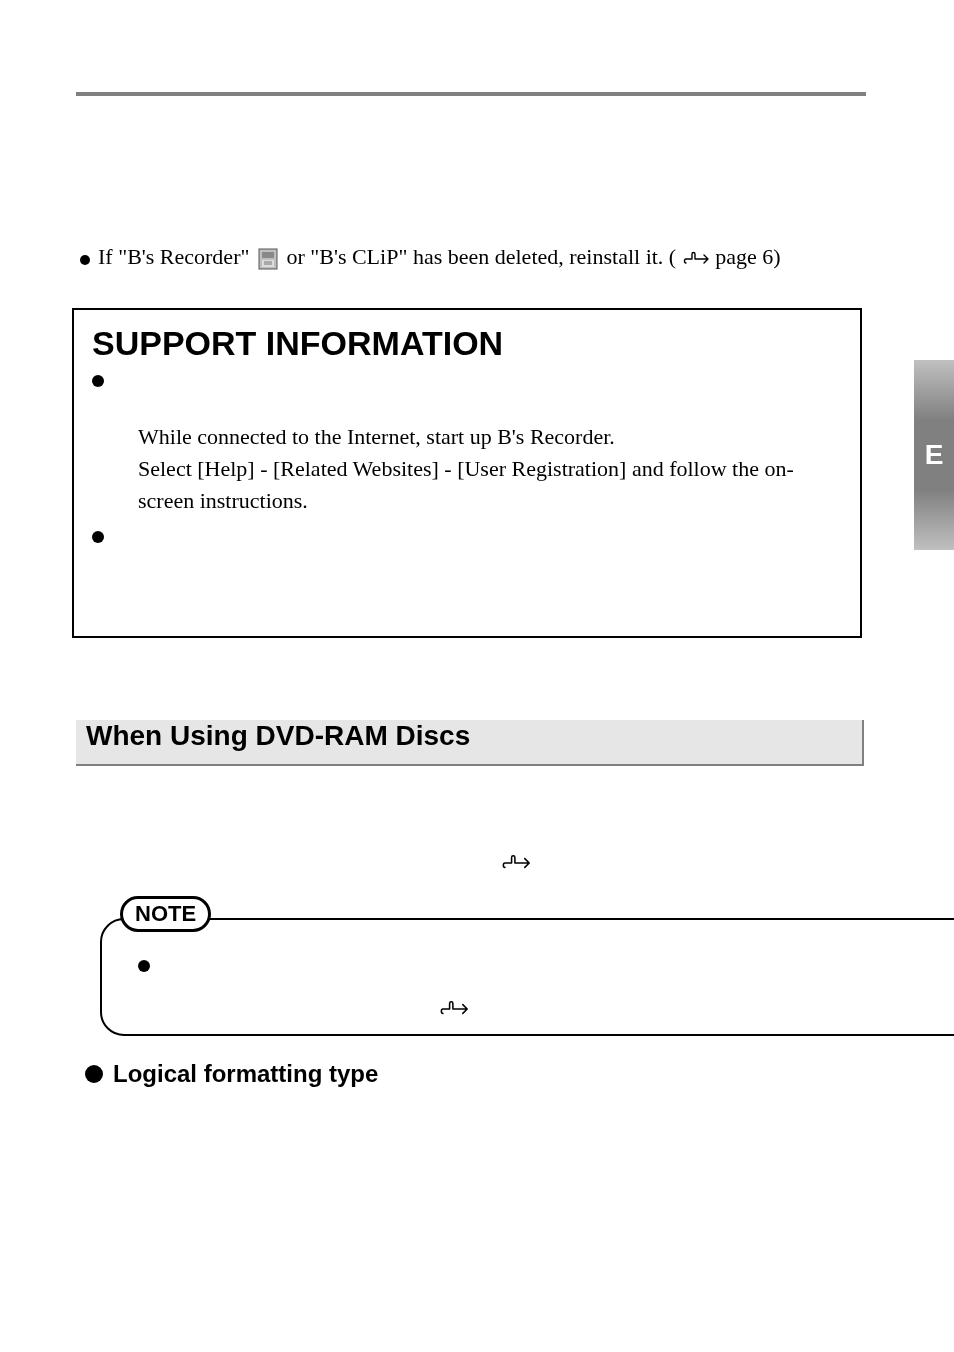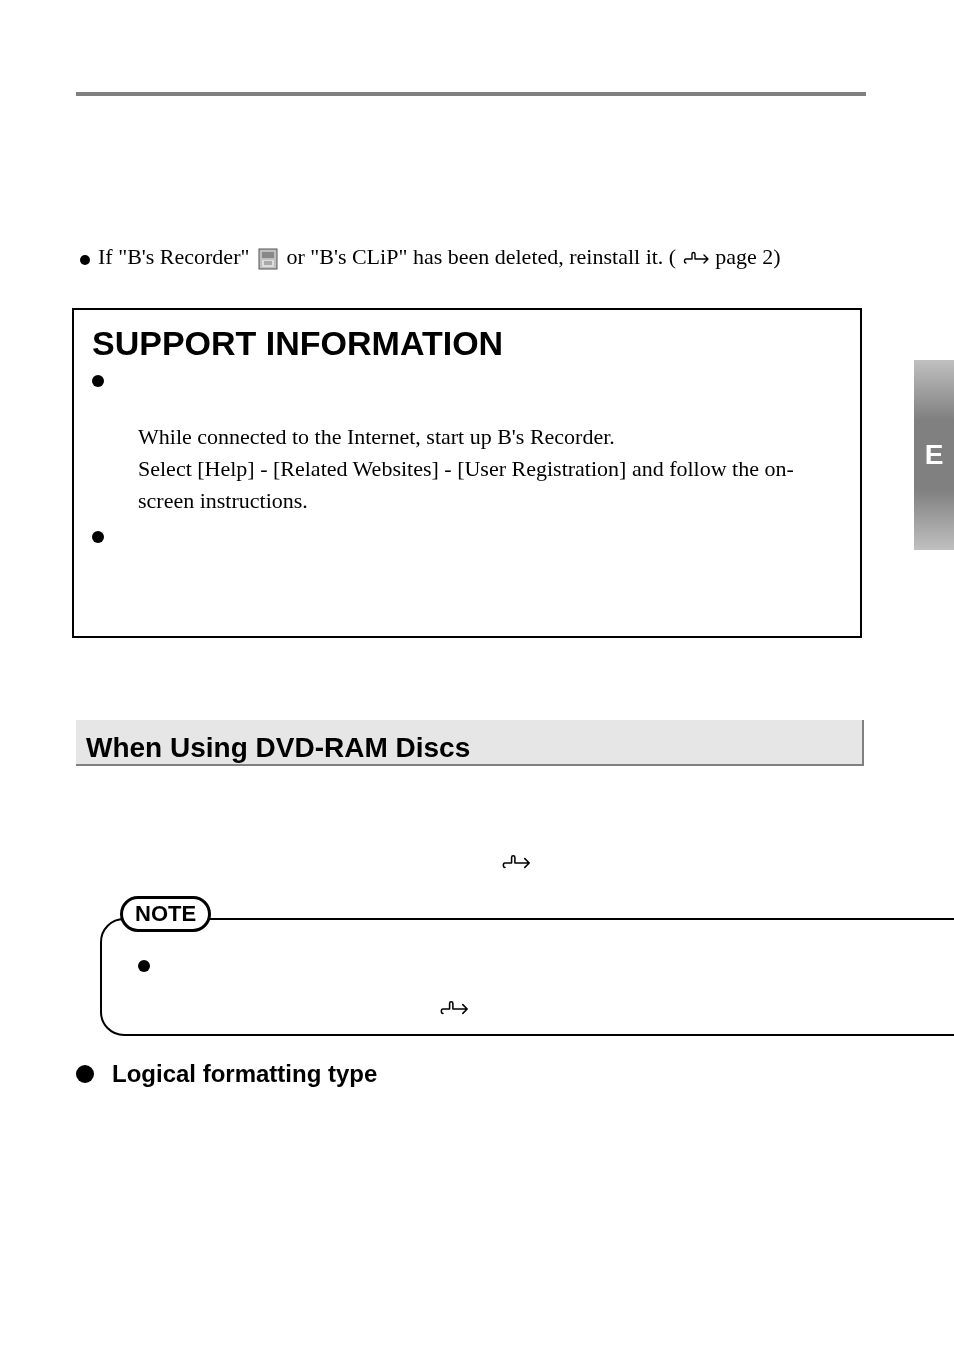--- a/index.html
+++ b/index.html
@@ -119,21 +119,21 @@
   .section-bar {
     position: absolute;
     left: 76px;
     top: 720px;
     width: 786px;
     height: 44px;
     background: #e6e6e6;
     border-bottom: 2px solid #808080;
     border-right: 2px solid #808080;
     display: flex;
-    align-items: flex-end;
+    align-items: flex-start;
   }
   .section-bar-text {
     font-family: Arial, Helvetica, sans-serif;
     font-weight: bold;
     font-size: 28px;
     margin-left: 10px;
     color: #000;
   }
 
   .note-box {
@@ -175,25 +175,25 @@
     border-radius: 50%;
   }
   .note-hand {
     position: absolute;
     left: 338px;
     top: 102px;
   }
 
   .sub-heading {
     position: absolute;
-    left: 76px;
+    left: 85px;
     top: 1060px;
     display: flex;
     align-items: center;
-    gap: 18px;
+    gap: 10px;
   }
   .sub-heading .big-bullet {
     width: 18px;
     height: 18px;
     background: #000;
     border-radius: 50%;
   }
   .sub-heading-text {
     font-family: Arial, Helvetica, sans-serif;
     font-weight: bold;
@@ -234,21 +234,21 @@
           <line x1="7" y1="17" x2="15" y2="17" stroke="#777"></line>
         </svg>
       </span>
       <span style="text-decoration-color:#888;">or</span>
       <span>"B's CLiP" has been deleted, reinstall it. (</span>
       <span class="hand-icon" style="display:inline-block; vertical-align:middle;">
         <svg width="28" height="20" viewBox="0 0 28 20">
           <path d="M4 14 C2 14 2 10 4 10 L10 10 L10 5 C10 3 13 3 13 5 L13 10 L22 10 L26 10 L22 6 M26 10 L22 14" fill="none" stroke="#000" stroke-width="1.4" stroke-linejoin="round" stroke-linecap="round"></path>
         </svg>
       </span>
-      <span> page 2)</span>
+      <span> page 6)</span>
     </div>
   </div>
 
   <div class="support-box">
     <div class="support-title">SUPPORT INFORMATION</div>
     <div class="sb-item">
       <span class="sb-bullet"></span>
     </div>
     <div class="sb-body" style="white-space:pre-line;">While connected to the Internet, start up B's Recorder.
 Select [Help] - [Related Websites] - [User Registration] and follow the on-screen instructions.</div>

